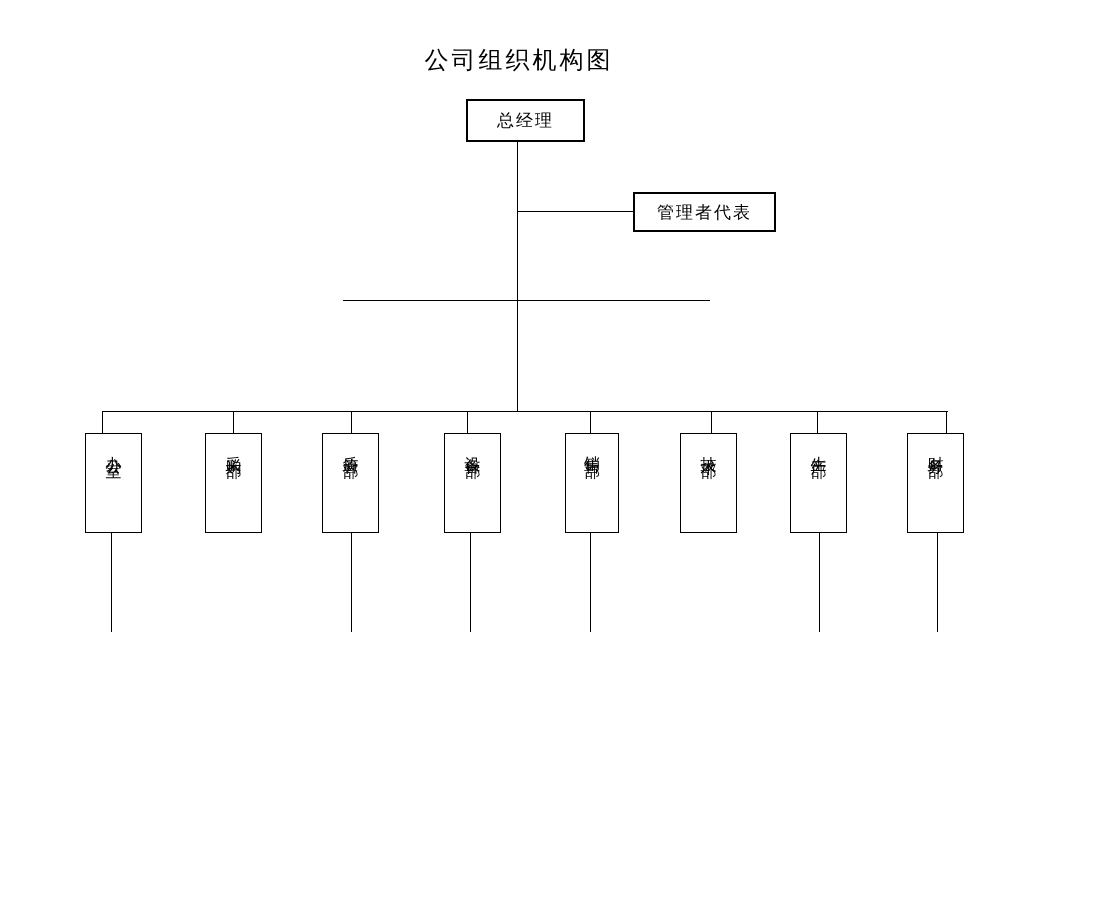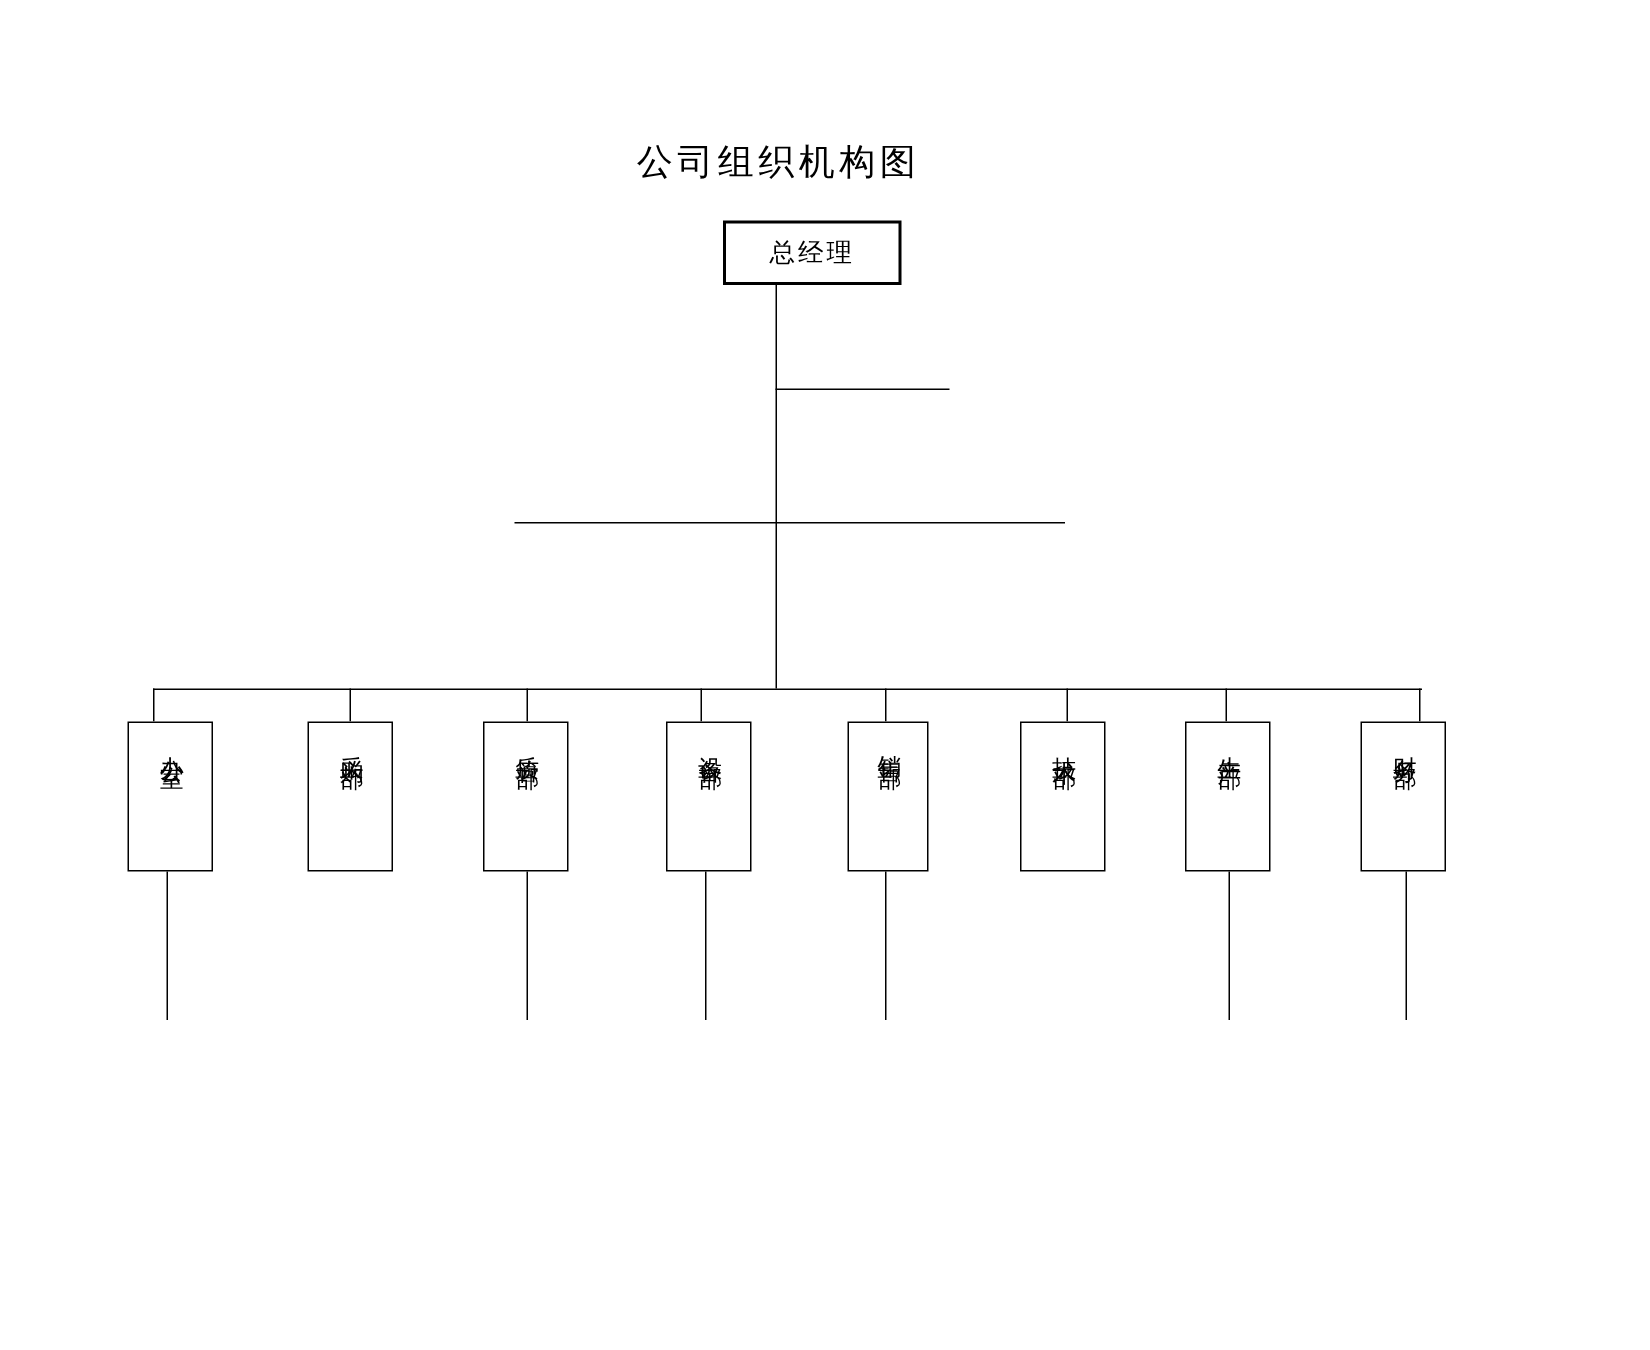--- a/index.html
+++ b/index.html
@@ -1,20 +1,19 @@
 <!DOCTYPE html>
 <html><head>
 <meta charset="utf-8">
 <style>
   html,body { margin:0; padding:0; background:#fff; }
   .canvas {
     position:relative; width:1100px; height:632px; background:#ffffff;
     font-family:"Liberation Sans","DejaVu Sans",sans-serif; color:#000;
     overflow:hidden;
-    margin-top:48px;
   }
   .title {
     position:absolute; left:419px; top:44px; width:200px;
     font-size:24px; letter-spacing:3px; text-align:center; white-space:nowrap;
   }
   .box {
     position:absolute; border:2px solid #000; background:#fff;
     display:flex; align-items:center; justify-content:center;
     font-size:17px; letter-spacing:2px; box-sizing:border-box; white-space:nowrap;
   }
@@ -40,24 +39,27 @@
     font-size:17px; letter-spacing:2.5px; white-space:nowrap;
   }
 </style>
 </head>
 <body>
 
 <div class="canvas">
 
   <div class="title">公司组织机构图</div>
 
-  <div class="box" style="left:482px; top:99px; width:119px; height:43px;">
+  <div class="box" style="left:466px; top:99px; width:119px; height:43px;">
     <span>总经理</span>
   </div>
 
+  <div class="box" style="left:633px; top:192px; width:143px; height:40px;">
+    <span>管理者代表</span>
+  </div>
 
 
 
   <div class="vline" style="left:517px; top:141px; height:270px;"></div>
   <div class="hline" style="left:517px; top:211px; width:116px;"></div>
   <div class="hline" style="left:343px; top:300px; width:367px;"></div>
 
   <div class="hline" style="left:102px; top:411px; width:846px;"></div>
   <div class="vline" style="left:102px; top:411px; height:22px;"></div>
   <div class="vline" style="left:233px; top:411px; height:22px;"></div>

